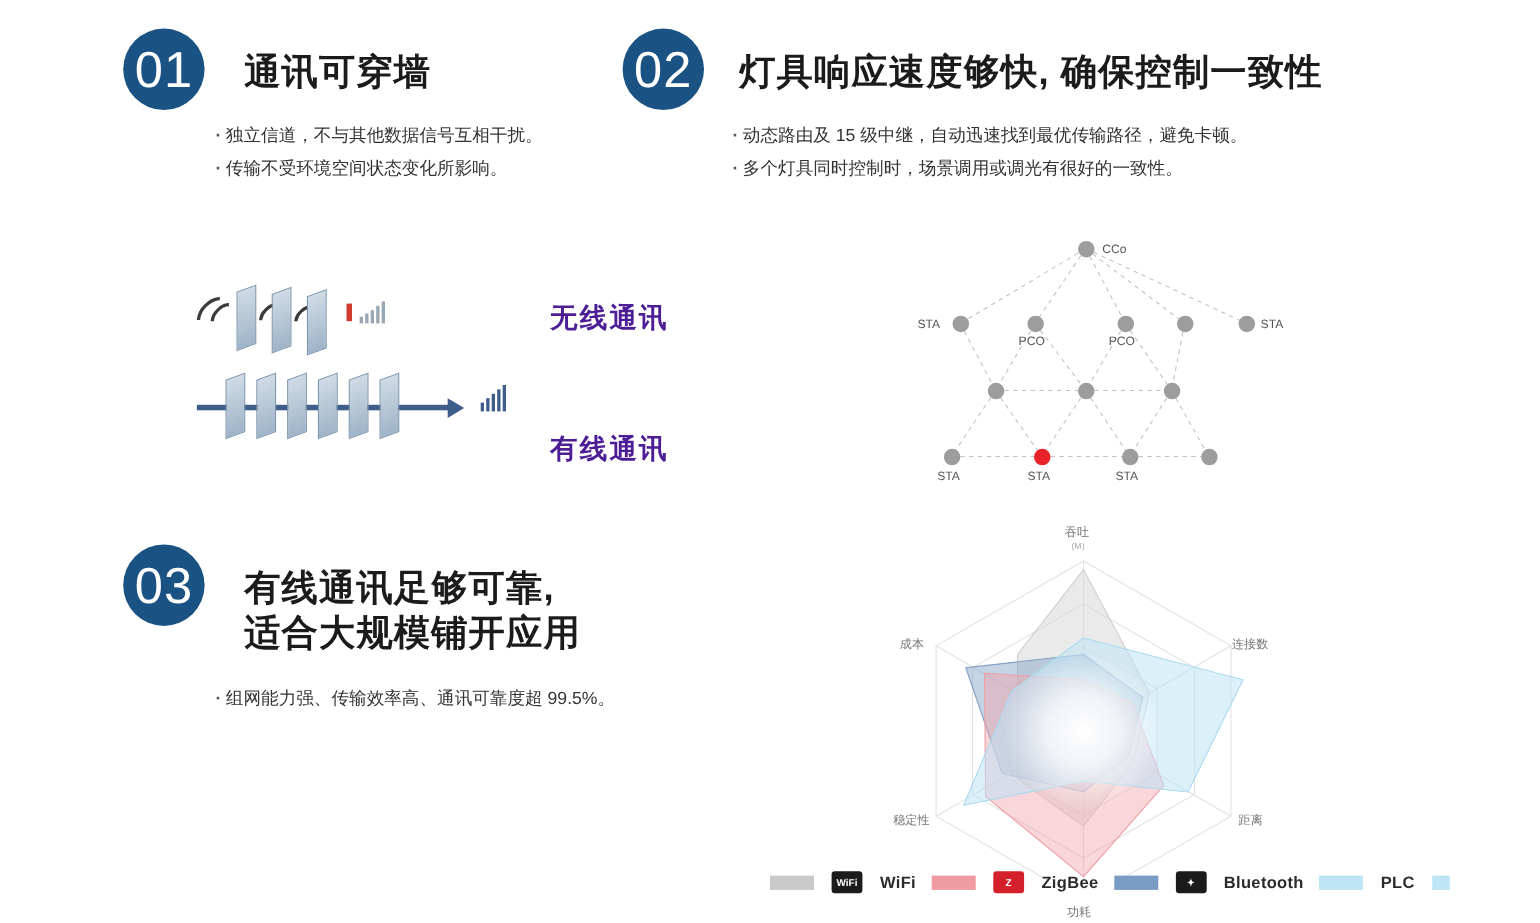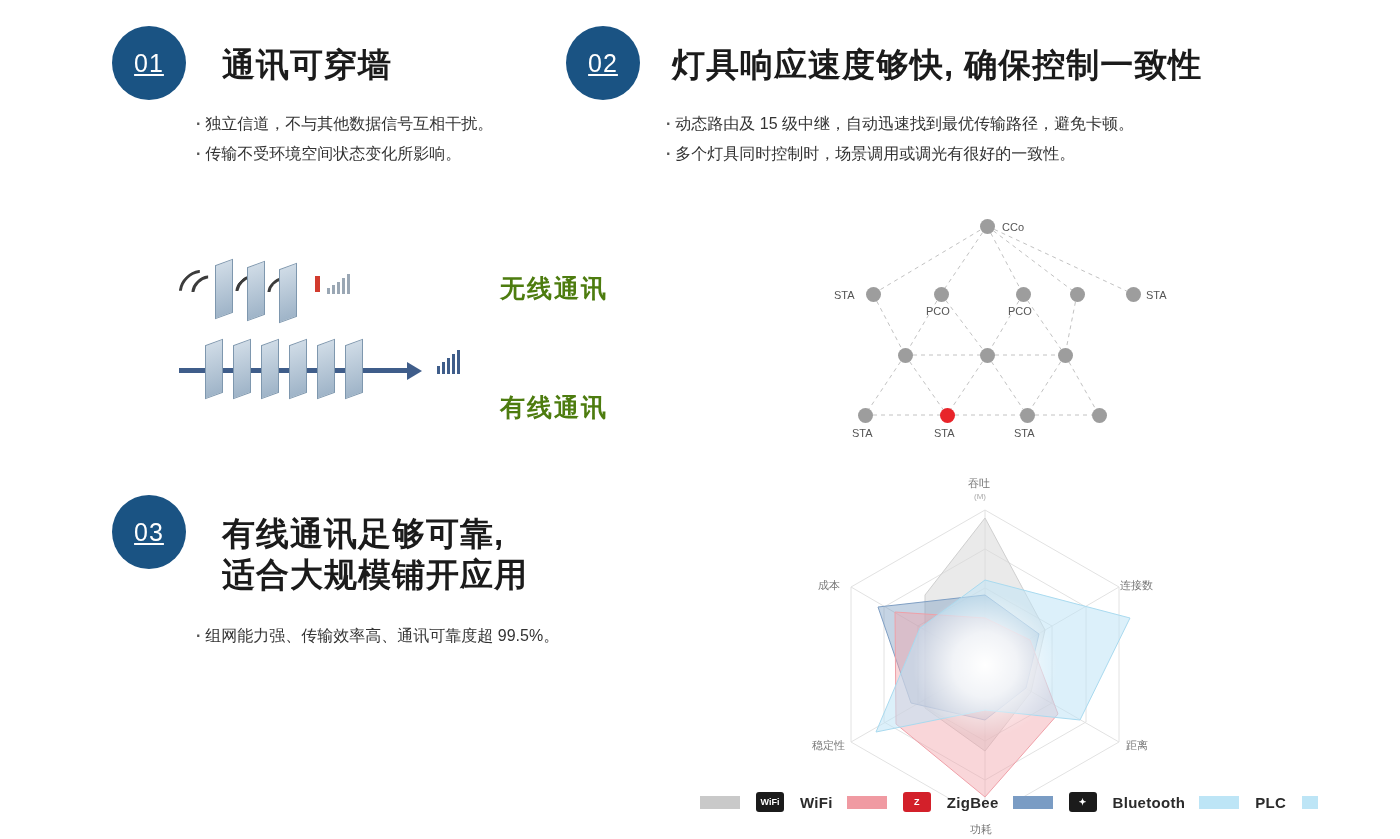--- a/index.html
+++ b/index.html
@@ -20,28 +20,27 @@
     inset: 0;
   }
   
   .badge {
     position: absolute;
     width: 74px;
     height: 74px;
     border-radius: 50%;
     background: #1a5383;
     color: #fff;
-    font-size: 25px;
+    font-size: 46px;
     font-weight: 400;
     display: flex;
     align-items: center;
     justify-content: center;
     letter-spacing: 1px;
     font-family: "Liberation Sans", sans-serif;
-    text-decoration: underline;
   }
   .sec-title {
     position: absolute;
     font-size: 33px;
     font-weight: bold;
     color: #1b1b1b;
     letter-spacing: 1px;
     line-height: 1.25;
   }
   .bullets {
@@ -95,21 +94,21 @@
   }
   .bars i {
     display: block;
     width: 3px;
     background: #9aa7b4;
   }
   .label-right {
     position: absolute;
     font-size: 25px;
     font-weight: bold;
-    color: #4d7c0f;
+    color: #4c1d95;
     letter-spacing: 2px;
   }
   .arrow-line {
     position: absolute;
     height: 5px;
     background: #3f5d8a;
   }
   .arrow-head {
     position: absolute;
     width: 0; height: 0;

